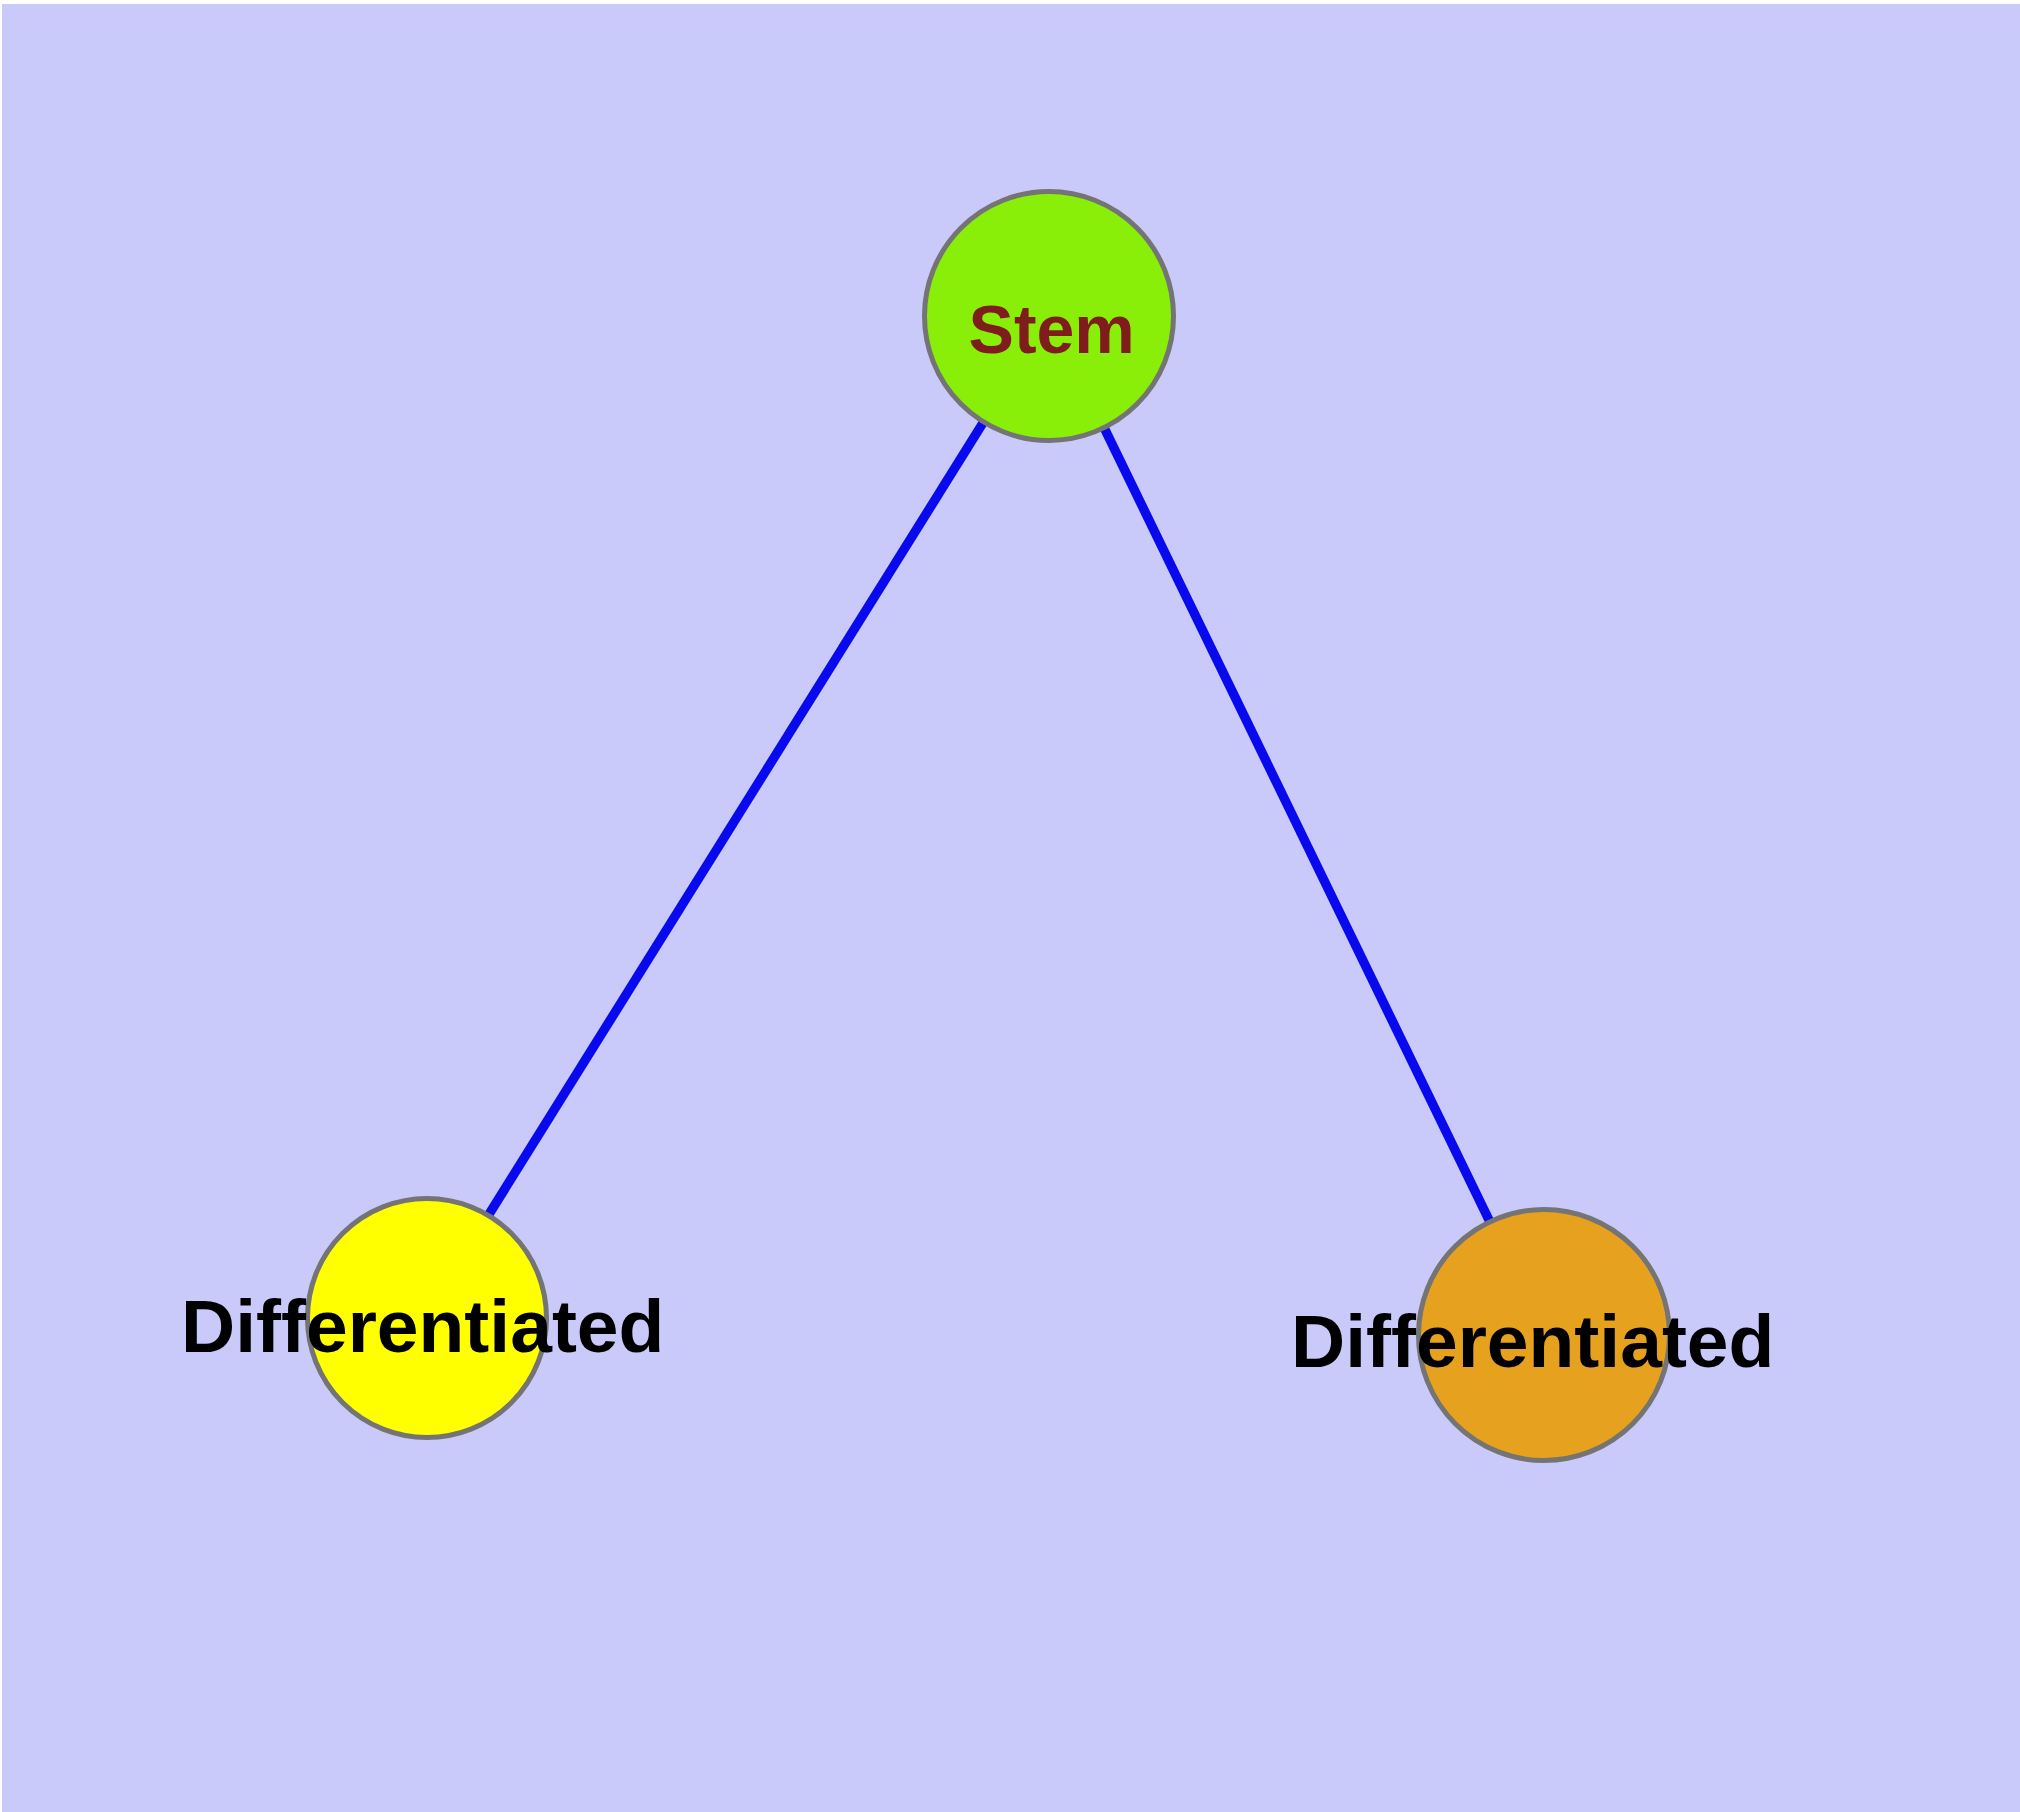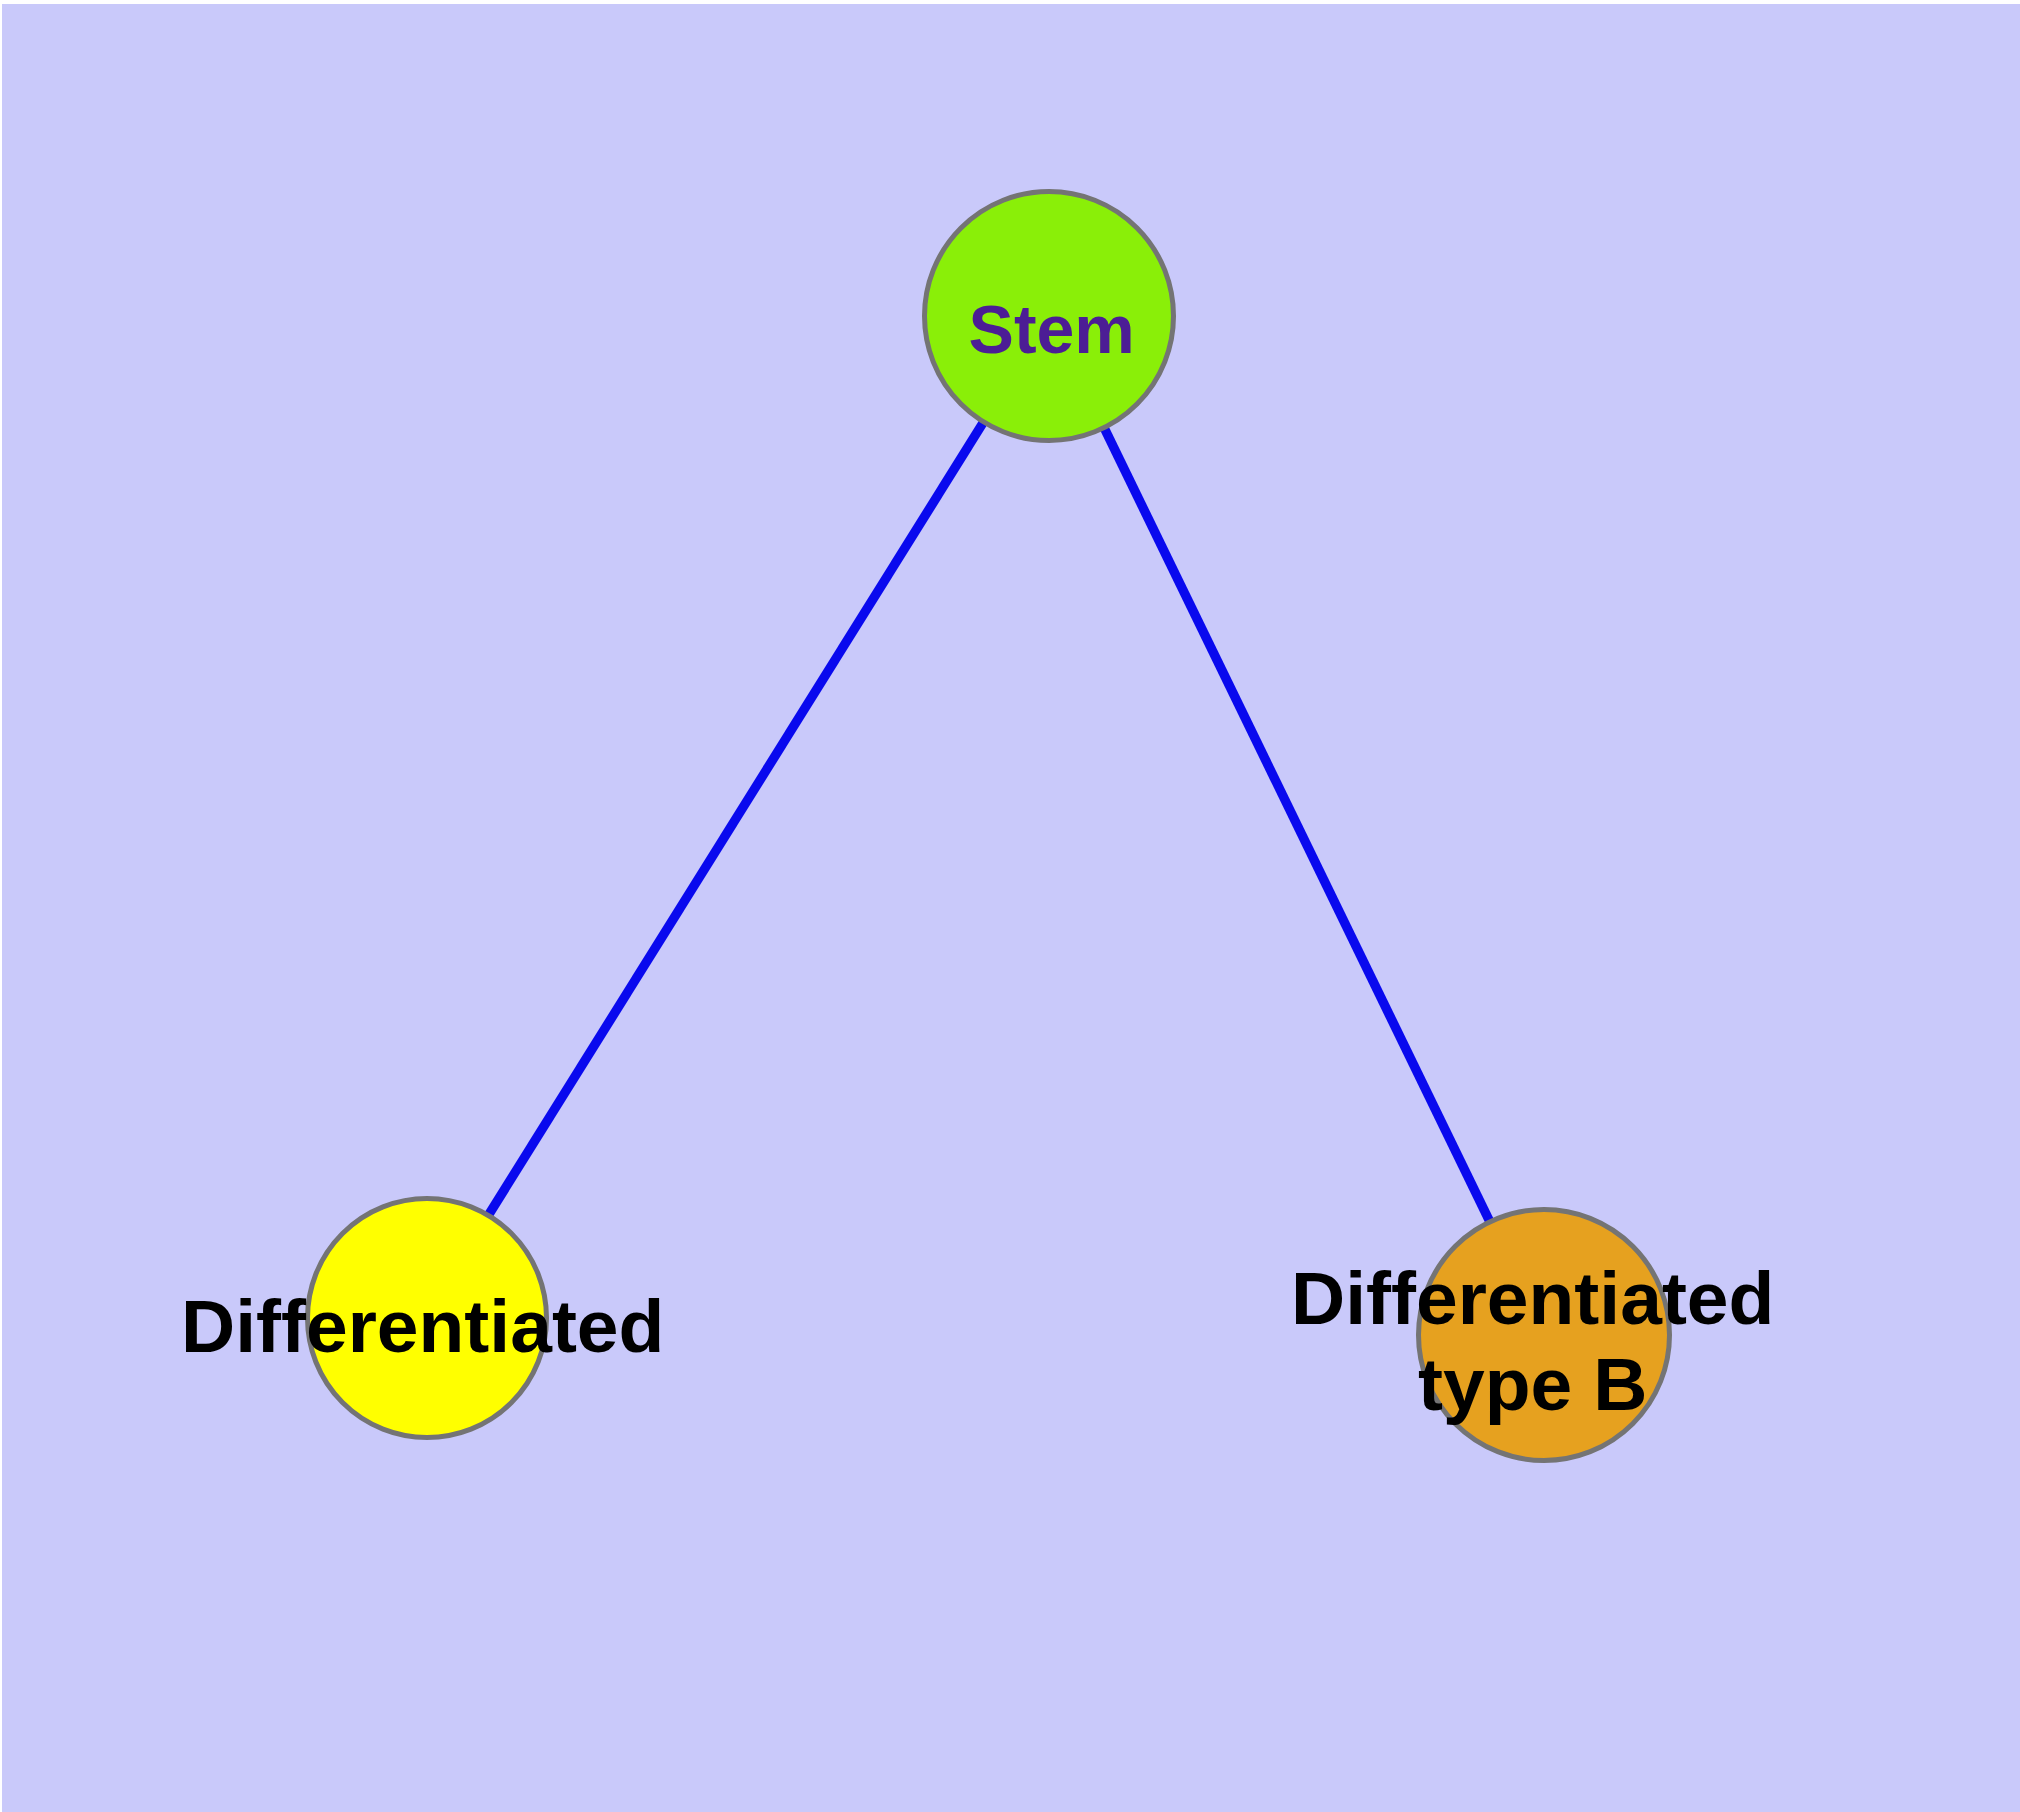--- a/index.html
+++ b/index.html
@@ -57,27 +57,26 @@
     <line x1="1236" y1="368" x2="500" y2="1547" stroke-width="11" style="stroke: rgb(9, 9, 238);"></line>
     <line x1="1236" y1="368" x2="1818" y2="1566" stroke-width="11" style="stroke: rgb(9, 9, 238);"></line>
   </svg>
 
   <div class="node-circle stem" style="background-color: rgb(138, 239, 8); border-color: rgb(116, 116, 116);"></div>
 
   <div class="node-circle type-a" style="background-color: rgb(255, 255, 0); border-color: rgb(116, 116, 116);"></div>
 
   <div class="node-circle type-b" style="background-color: rgb(230, 161, 31); border-color: rgb(116, 116, 116);"></div>
 
-  <div class="node-label stem" style="color: #4c1d95;">
+  <div class="node-label stem" style="color: #7f1d1d;">
     <div>Stem</div>
   </div>
 
   <div class="node-label type-a" style="color: rgb(0, 0, 0);">
     <div>Differentiated</div>
   </div>
 
   <div class="node-label type-b" style="color: rgb(0, 0, 0);">
     <div>Differentiated</div>
-    <div>type B</div>
   </div>
 
 </div>
 
 
 </body></html>

